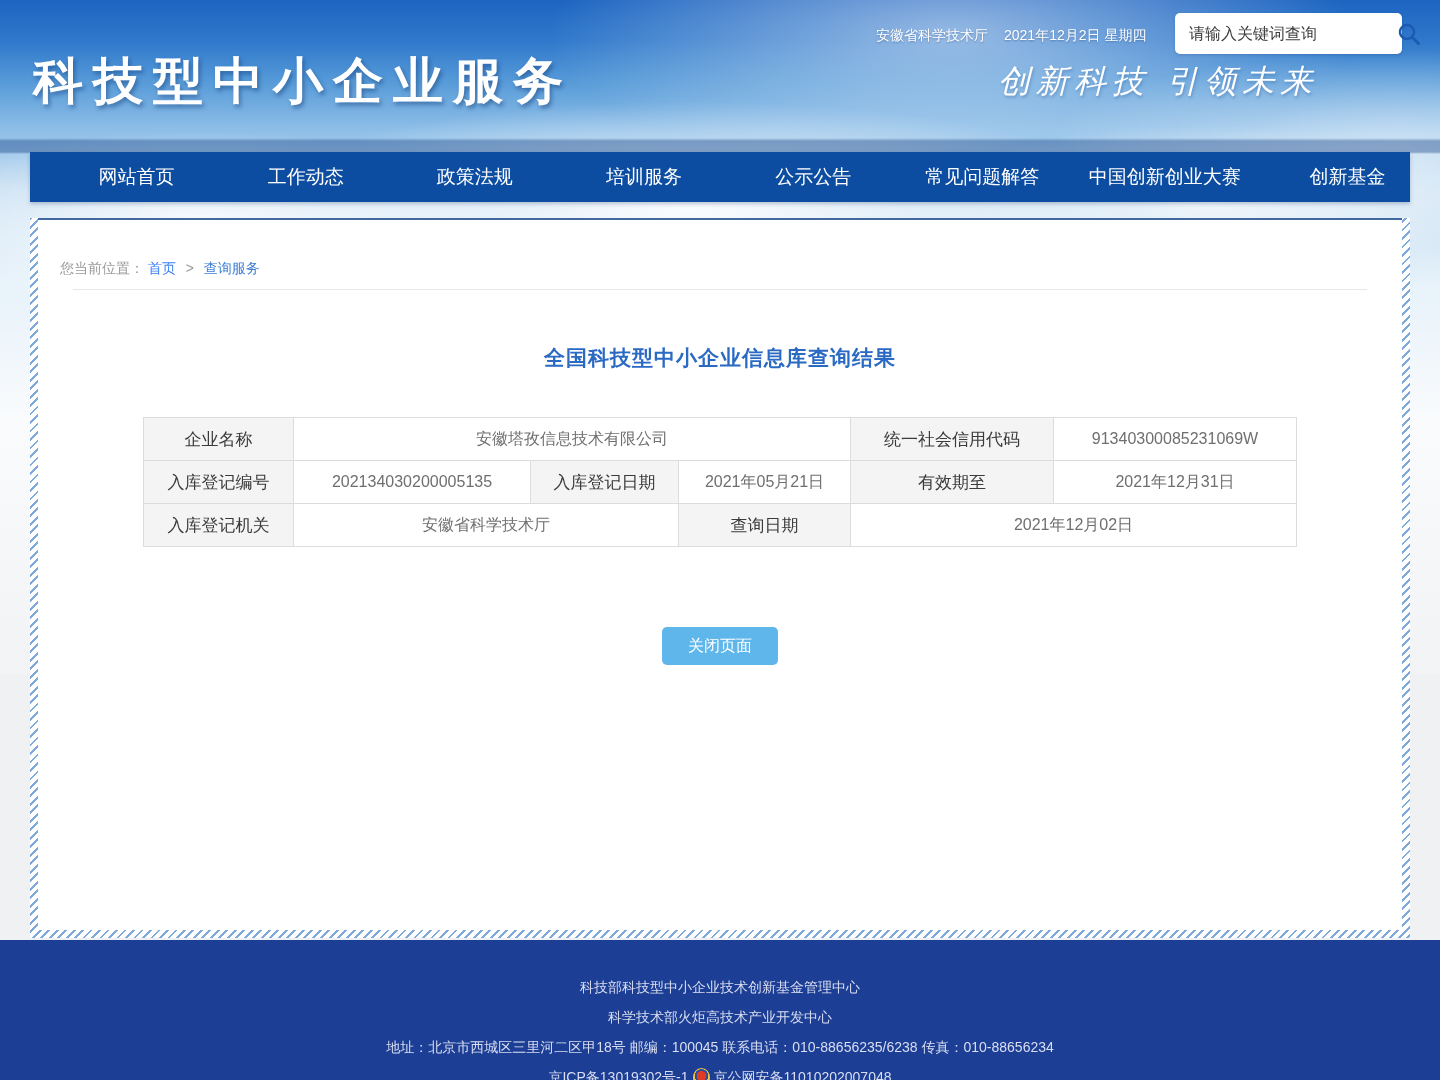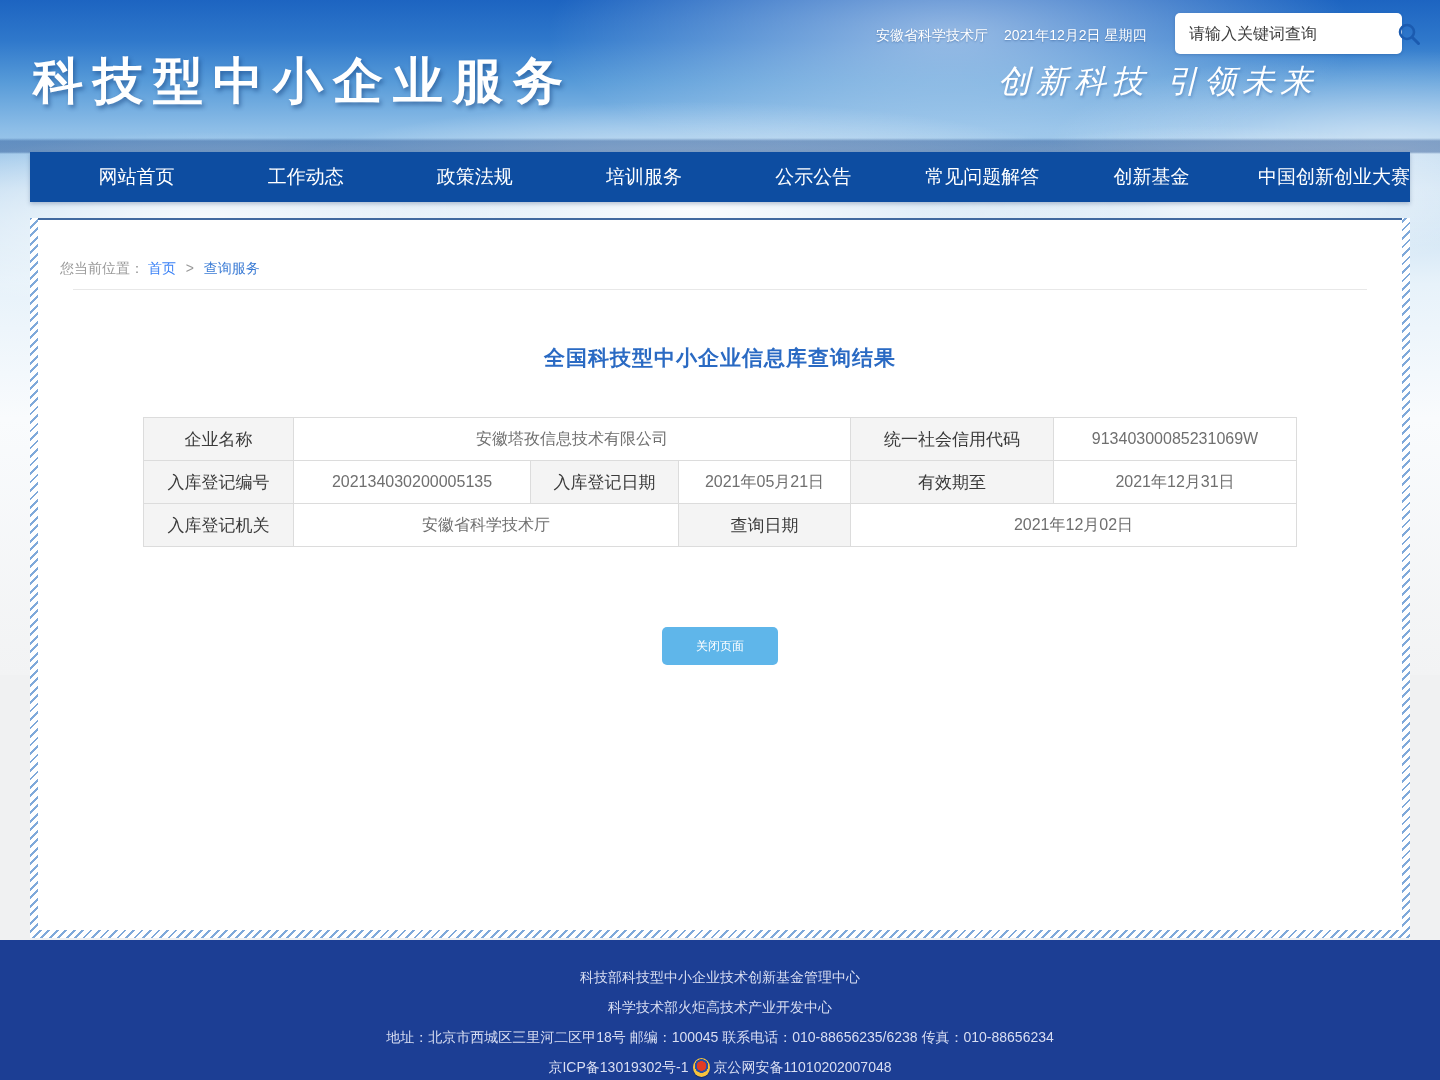--- a/index.html
+++ b/index.html
@@ -98,30 +98,30 @@
   }
   .result-table td {
     height:43px; border:1px solid #dcdcdc; text-align:center;
     overflow:hidden; white-space:nowrap;
   }
   .cell-label { background:#f4f4f4; color:#3a3a3a; font-size:17px; }
   .cell-value { background:#ffffff; color:#6f6f6f; font-size:16px; }
   .close-btn {
     position:absolute; top:407px; left:50%; transform:translateX(-50%);
     width:116px; height:38px; border:none; border-radius:5px;
-    background:var(--button-bg,#5fb6ea); color:#ffffff; font-size:12px;
+    background:var(--button-bg,#5fb6ea); color:#ffffff; font-size:16px;
     cursor:pointer; font-family:Liberation Sans, sans-serif;
     display:flex; align-items:center; justify-content:center;
   }
   
   .footer {
     position:absolute; top:940px; left:0; width:1440px; height:140px;
     background:var(--footer-bg,#1c3e94);
     color:#d9def2; font-size:14px; text-align:center;
-    padding-top:22px;
+    padding-top:32px;
   }
   .footer .f-line { line-height:30px; white-space:nowrap; }
   .f-record { display:flex; align-items:center; justify-content:center; gap:4px; line-height:30px; }
   .police-badge {
     display:inline-block; width:17px; height:19px; border-radius:50%;
     background:
       radial-gradient(circle at 50% 42%, #e23b24 0 33%, #2a4fa0 36% 48%, #f5c23c 50% 100%);
     box-shadow:0 1px 1px rgba(0,0,0,.35);
   }
 </style>
@@ -151,22 +151,22 @@
   <div class="slogan">创新科技 引领未来</div>
 </div>
 
 <div class="nav">
     <div class="nav-item">网站首页</div>
     <div class="nav-item">工作动态</div>
     <div class="nav-item">政策法规</div>
     <div class="nav-item">培训服务</div>
     <div class="nav-item">公示公告</div>
     <div class="nav-item">常见问题解答</div>
+    <div class="nav-item">中国创新创业大赛</div>
     <div class="nav-item">创新基金</div>
-    <div class="nav-item">中国创新创业大赛</div>
   </div>
 
 <div class="content-wrap">
   <div class="content">
 
     <div class="breadcrumb">
       <span>您当前位置：</span>
       <span class="bc-home">首页</span>
       <span class="bc-sep">&gt;</span>
       <span class="bc-current">查询服务</span>

